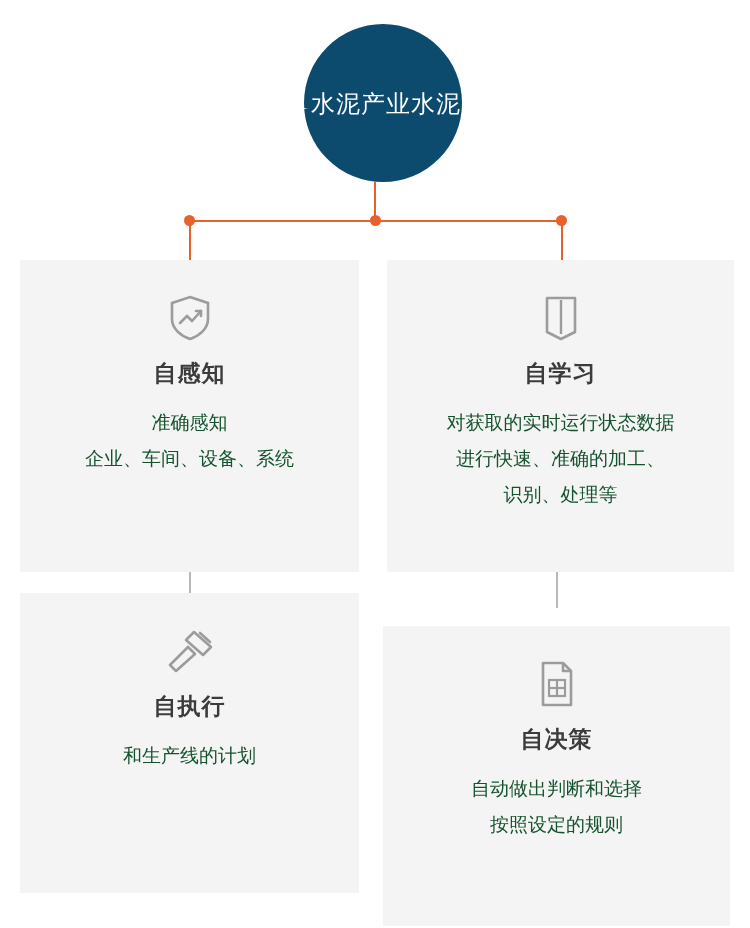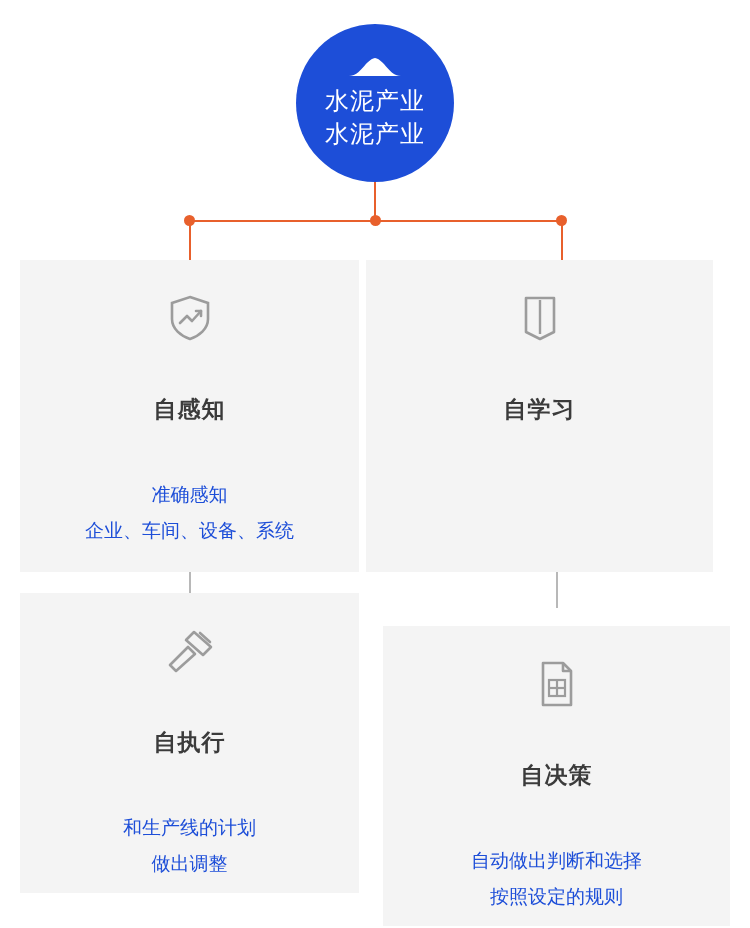--- a/index.html
+++ b/index.html
@@ -11,29 +11,29 @@
     height: 928px;
     background: #ffffff;
     font-family: "Liberation Sans", "DejaVu Sans", sans-serif;
     overflow: hidden;
     position: relative;
   }
 
   
   #hub {
     position: absolute;
-    left: 296px;
+    left: 304px;
     top: 24px;
     width: 158px;
     height: 158px;
     border-radius: 50%;
-    background: #1d4ed8;
+    background: #0c4a6e;
     color: #ffffff;
     display: flex;
-    flex-direction: column;
+    flex-direction: row;
     align-items: center;
     justify-content: center;
     box-sizing: border-box;
   }
   #hub .hub-icon {
     margin-bottom: 6px;
     line-height: 0;
   }
   #hub .hub-line {
     font-size: 24px;
@@ -65,49 +65,48 @@
   }
 
   
   .card {
     position: absolute;
     background: #f4f4f4;
     box-sizing: border-box;
     display: flex;
     flex-direction: column;
     align-items: center;
-    gap: 36px;
   }
   .card-icon {
     margin-top: 34px;
     height: 48px;
     display: flex;
     align-items: center;
     justify-content: center;
     line-height: 0;
   }
   .card-title {
     margin-top: 16px;
     font-size: 23px;
     font-weight: bold;
     color: #3b3b3b;
     letter-spacing: 1px;
   }
   .card-body {
     margin-top: 16px;
     font-size: 19px;
-    color: #1d4ed8;
+    color: #14532d;
     line-height: 36px;
     text-align: center;
     padding: 0 14px;
   }
   .card-body div { white-space: nowrap; }
 
   #card-top-left    { left: 20px;  top: 260px; width: 339px; height: 312px; }
-  #card-top-right   { left: 366px; top: 260px; width: 347px; height: 312px; }
+  #card-top-right   { left: 387px; top: 260px; width: 347px; height: 312px; }
   #card-bottom-left { left: 20px;  top: 593px; width: 339px; height: 300px; }
   #card-bottom-right{ left: 383px; top: 626px; width: 347px; height: 300px; }
 </style>
 </head>
 <body>
 
 <div id="hub">
   <span class="hub-icon">
     <svg width="56" height="22" viewBox="0 0 56 22">
       <path d="M2 20 C 14 20, 18 4, 28 2 C 38 4, 42 20, 54 20 Z" fill="#ffffff"></path>
@@ -147,36 +146,40 @@
 </div>
 
 <div class="card" id="card-top-right">
   <div class="card-icon">
     <svg width="36" height="48" viewBox="0 0 36 48">
       <path d="M4 4 H32 V38 L18 45 L4 38 Z" fill="none" stroke="#9c9c9c" stroke-width="2.6" stroke-linejoin="round"></path>
       <line x1="18" y1="6" x2="18" y2="40" stroke="#9c9c9c" stroke-width="2.4"></line>
     </svg>
   </div>
   <div class="card-title">自学习</div>
+  <div class="card-body">
+    <div>对获取的实时运行状态数据</div>
+    <div>进行快速、准确的加工、</div>
+    <div>识别、处理等</div>
+  </div>
 </div>
 
 <div class="card" id="card-bottom-left">
   <div class="card-icon">
     <svg width="52" height="48" viewBox="0 0 52 48">
       <g stroke="#9c9c9c" stroke-width="2.6" fill="none" stroke-linejoin="round" stroke-linecap="round">
         <path d="M30 5 L47 20 L39 28 L22 13 Z"></path>
         <line x1="36" y1="6" x2="46" y2="15"></line>
         <path d="M24 20 L31 27 L12 44 L6 38 Z"></path>
       </g>
     </svg>
   </div>
   <div class="card-title">自执行</div>
   <div class="card-body">
     <div>和生产线的计划</div>
-    <div>做出调整</div>
   </div>
 </div>
 
 <div class="card" id="card-bottom-right">
   <div class="card-icon">
     <svg width="40" height="48" viewBox="0 0 40 48">
       <path d="M6 3 H26 L34 11 V45 H6 Z" fill="none" stroke="#9c9c9c" stroke-width="2.6" stroke-linejoin="round"></path>
       <path d="M26 3 V11 H34" fill="none" stroke="#9c9c9c" stroke-width="2.6" stroke-linejoin="round"></path>
       <rect x="12" y="20" width="16" height="16" fill="none" stroke="#9c9c9c" stroke-width="2.2"></rect>
       <line x1="12" y1="28" x2="28" y2="28" stroke="#9c9c9c" stroke-width="2.2"></line>

